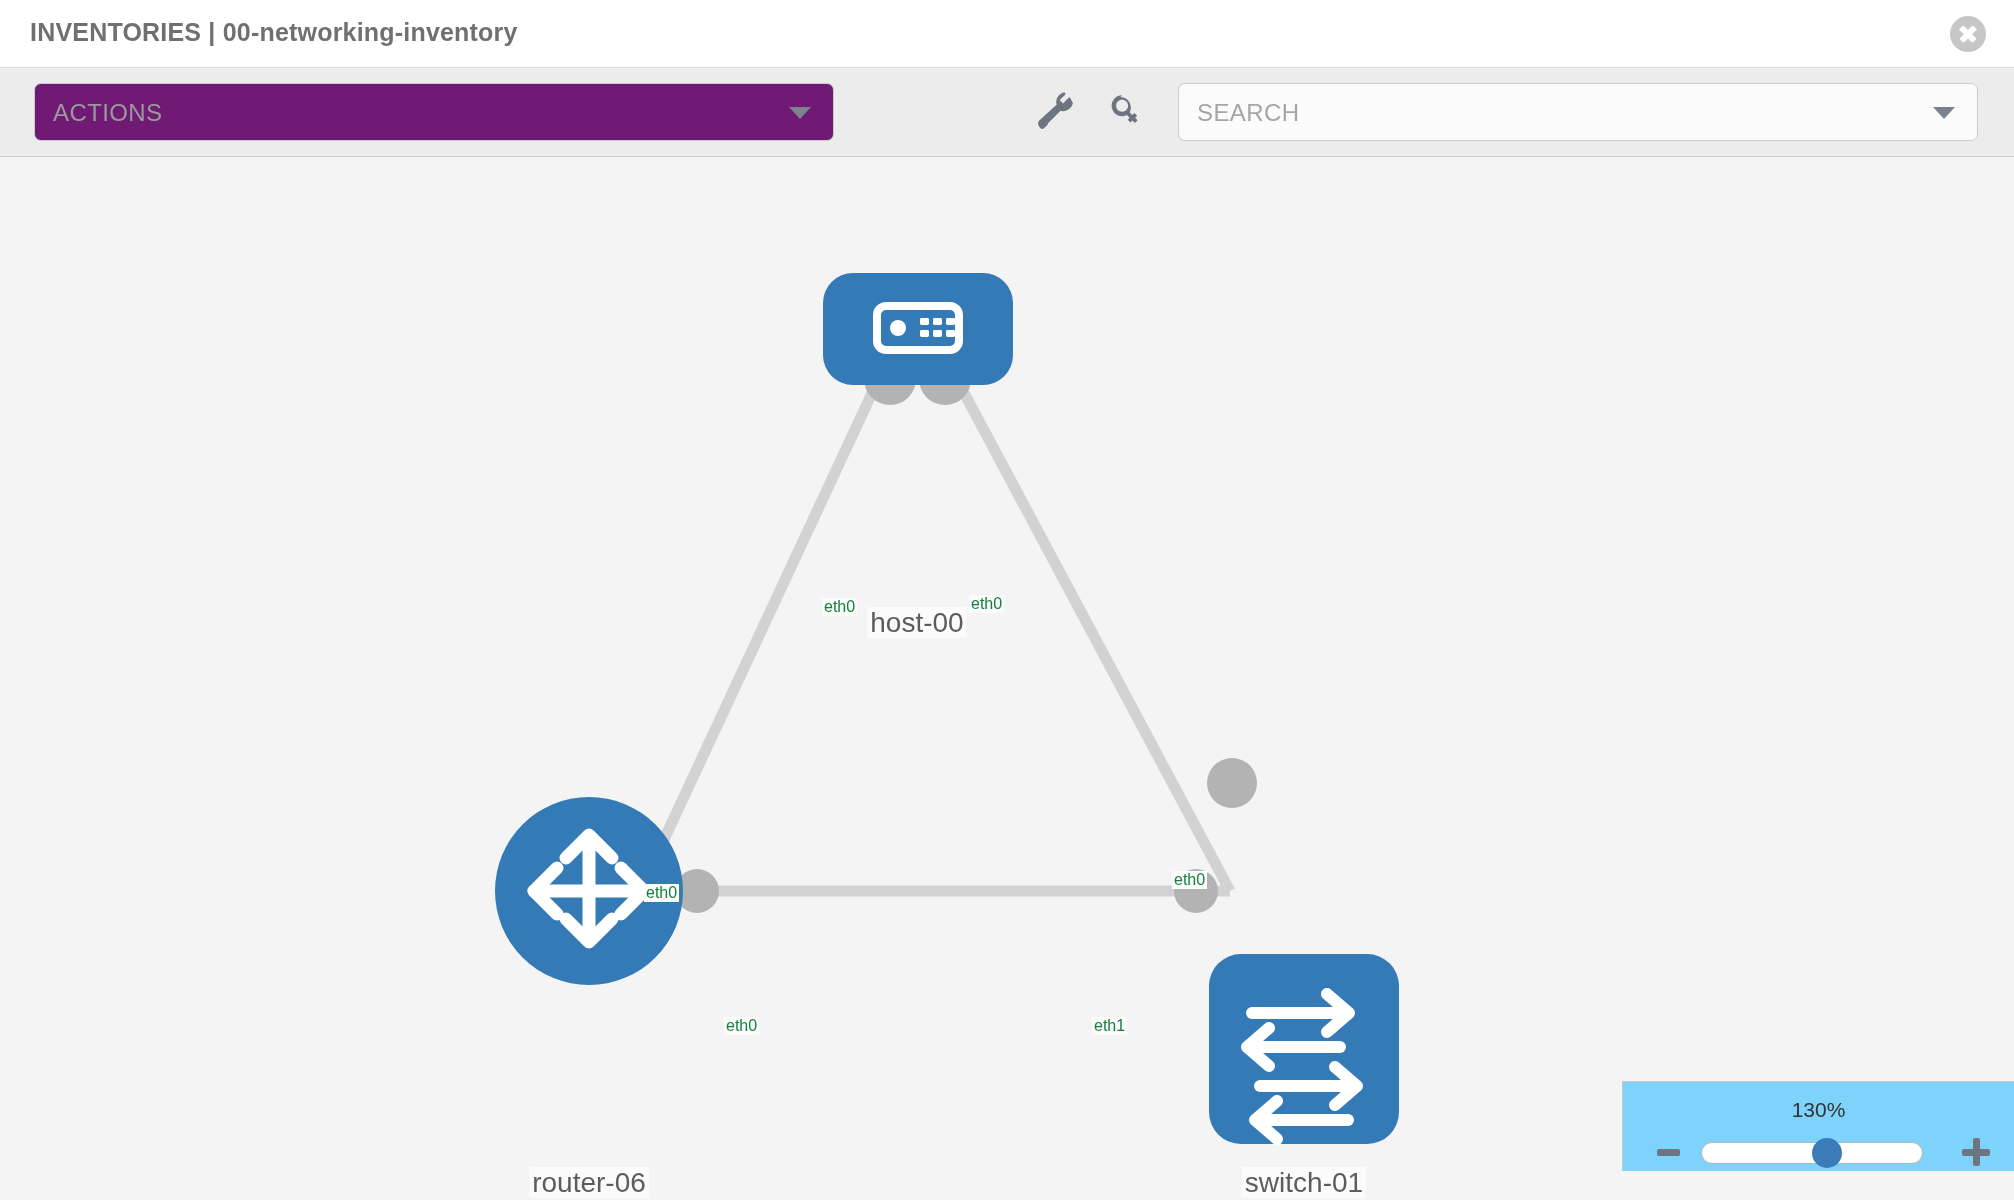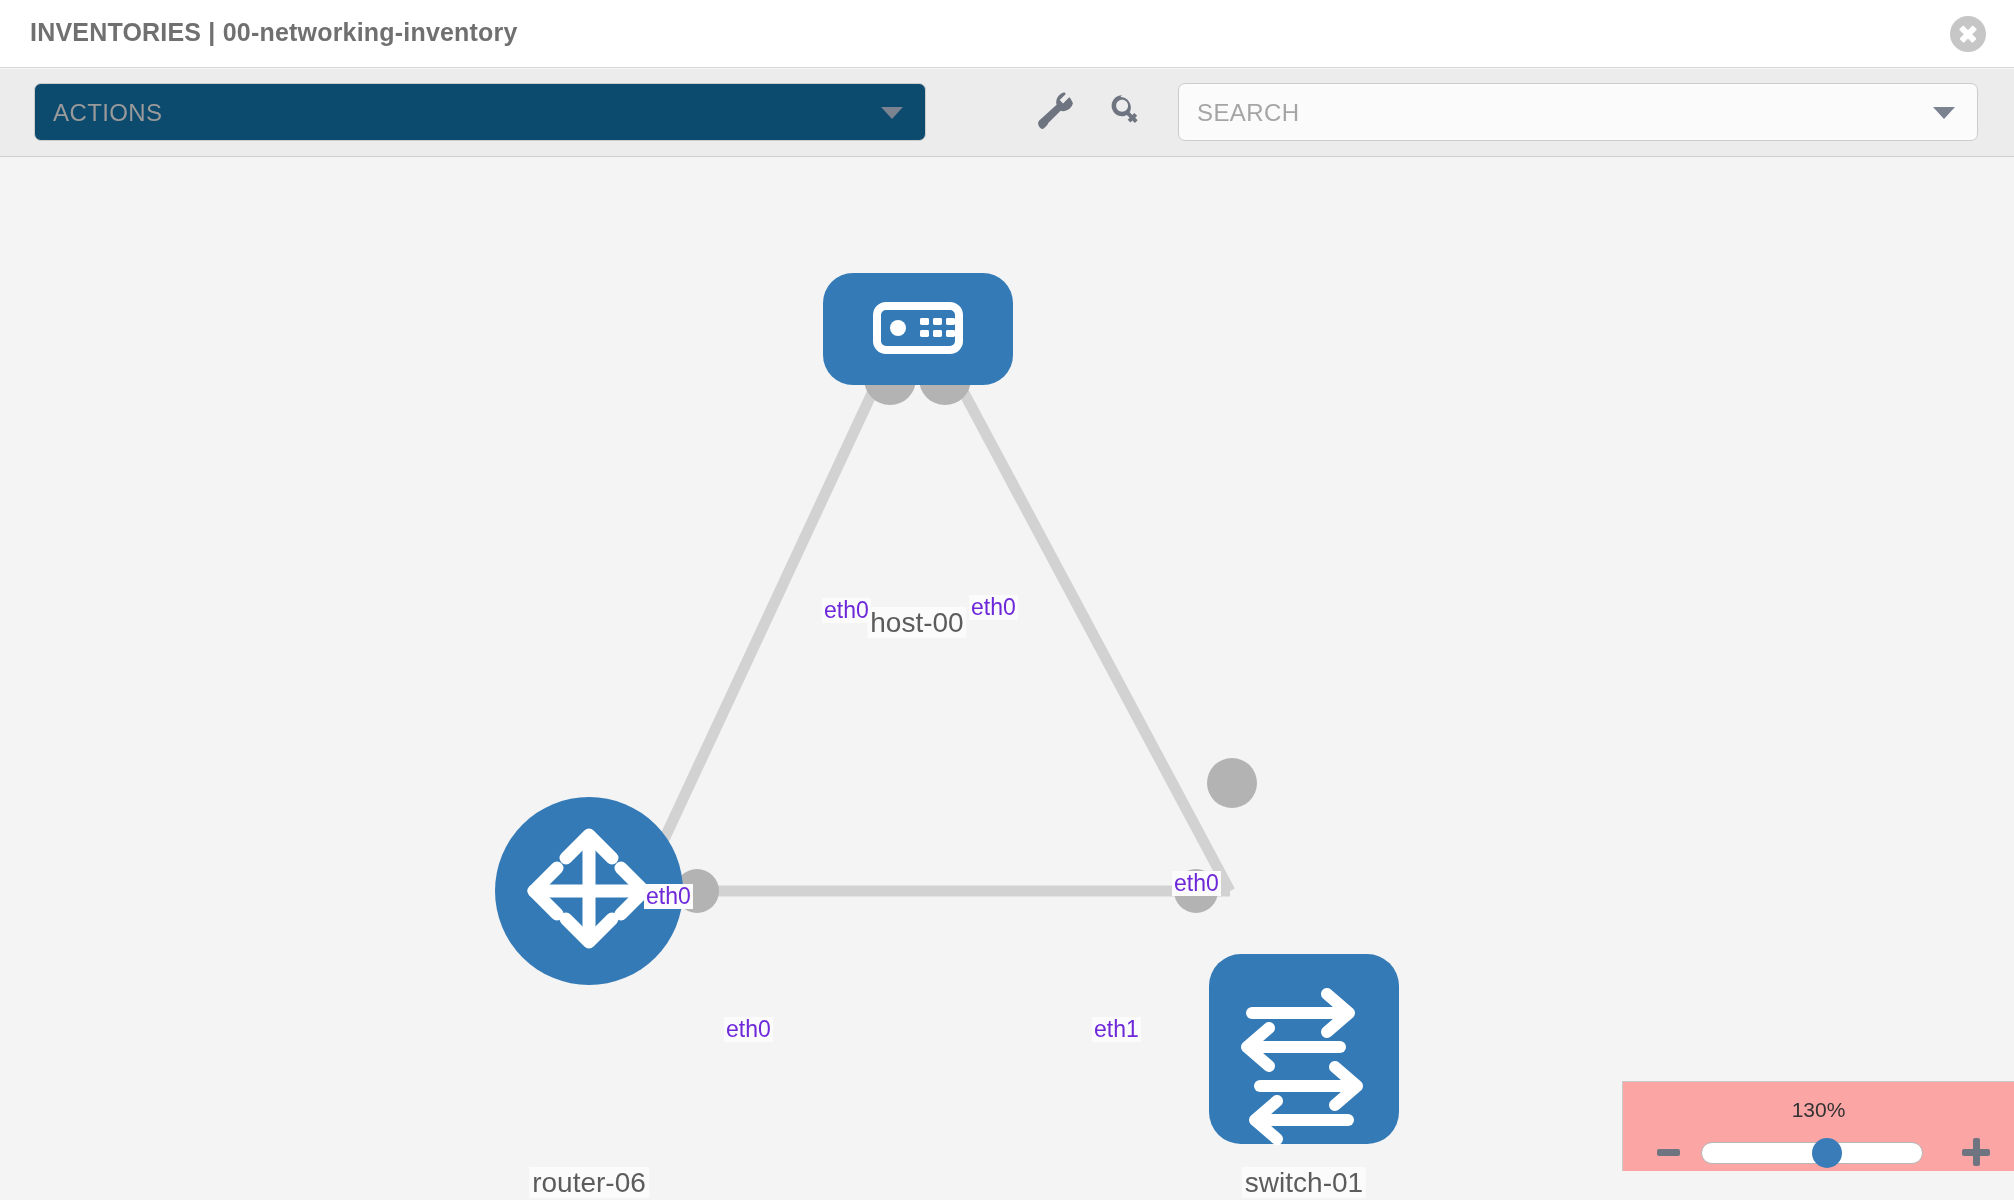--- a/index.html
+++ b/index.html
@@ -72,23 +72,23 @@
     height: 88px;
     background: #ececec;
     border-bottom: 1px solid #cfcfcf;
     box-sizing: border-box;
   }
 
   .actions-select {
     position: absolute;
     left: 34px;
     top: 14px;
-    width: 892px;
+    width: 800px;
     height: 58px;
-    background: #0c4a6e;
+    background: #701a75;
     border: 1px solid #cccccc;
     border-radius: 7px;
     box-sizing: border-box;
     cursor: pointer;
   }
   .actions-select .label {
     position: absolute;
     left: 18px;
     top: 15px;
     font-size: 24px;
@@ -166,36 +166,36 @@
     color: #5c5c5c;
     background: #fbfbfb;
     white-space: nowrap;
     transform: translateX(-50%);
     padding: 0 3px;
     line-height: 1.12;
     margin-top: 24px;
   }
   .iface-label {
     position: absolute;
-    font-size: 23px;
-    color: #6d28d9;
+    font-size: 16px;
+    color: #15803d;
     background: #fbfbfb;
     white-space: nowrap;
     padding: 0 2px;
     line-height: 1.1;
   }
 
   
   .zoom-panel {
     position: absolute;
     left: 1622px;
     top: 1081px;
     width: 392px;
     height: 90px;
-    background: #fca5a5;
+    background: #7dd3fc;
     border: 1px solid #c8c8c8;
     border-right: none;
     border-bottom: none;
     box-sizing: border-box;
   }
   .zoom-value {
     position: absolute;
     top: 16px;
     left: 0;
     width: 100%;

